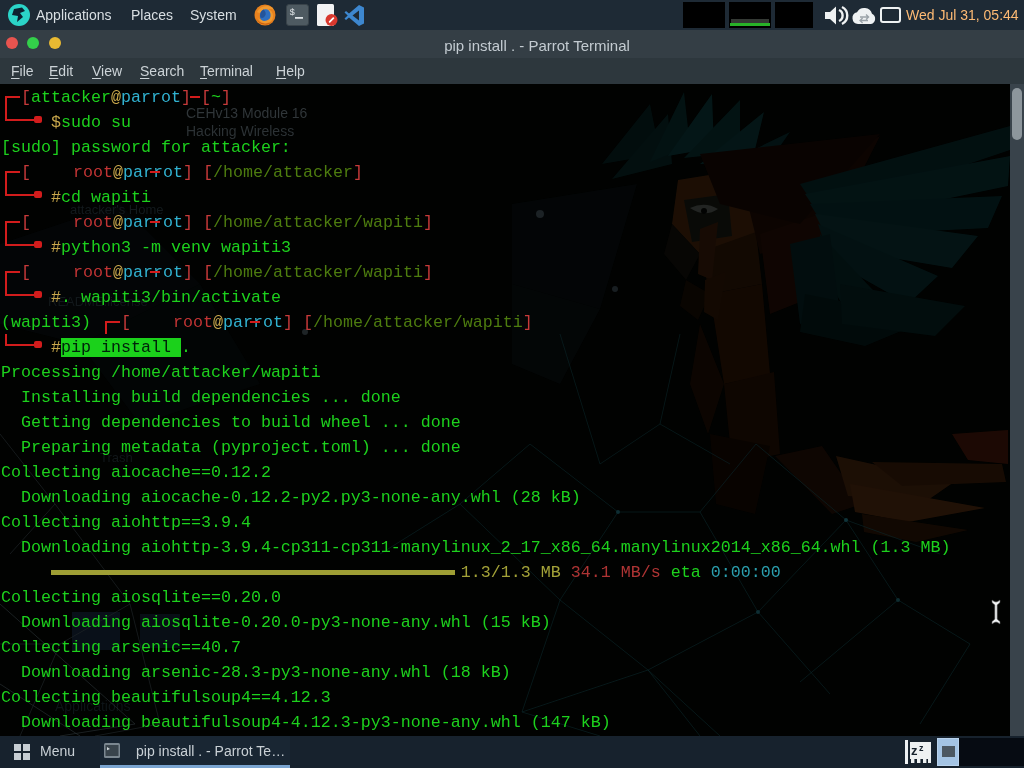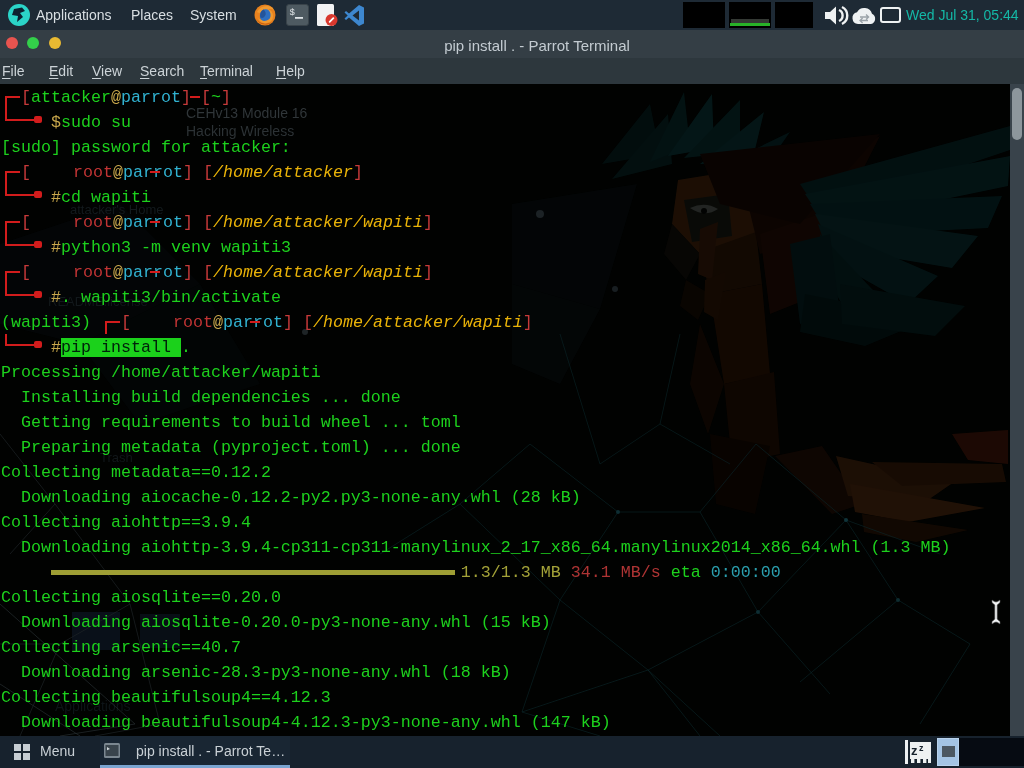--- a/index.html
+++ b/index.html
@@ -19,21 +19,21 @@
   #menubar { left:0; top:58px; width:1024px; height:26px; background:#2d373d; color:#ccd3d7; font-size:14px; }
   .mitem { position:absolute; top:5px; }
   .mitem u { text-decoration-thickness:1px; text-underline-offset:2px; }
 
   
   #term { left:0; top:84px; width:1010px; height:652px; overflow:hidden; }
   #text { position:absolute; left:1px; top:1px; font-family:"Liberation Mono", monospace; font-size:16.6667px; line-height:25px; color:#1dd11d; white-space:pre; }
   .r { color:#c73a3a; }   
   .rt { color:#c13434;margin-left:42px; }  
   .g { color:#1dd11d; }   
-  .og { color:#eab308;font-style:italic; }  
+  .og { color:#4d7c0f; }  
   .y { color:#c9a84c; }   
   .c { color:#31b2d0; }   
   .ol { color:#a3a238;margin-top:12px; }  
   .dr { color:#ae3434; }  
   .tc { color:#2b9fae; }  
   .sel { background:#1bd11b; color:#00210b; }
   .box { position:absolute; background:#d21c1c; }
 
   
   #sbtrack { left:1010px; top:84px; width:14px; height:652px; background:#39434b; }
@@ -145,23 +145,23 @@
   <span class="r">[</span><span class="rt">root</span><span class="y">@</span><span class="c">parrot</span><span class="r">]</span> <span class="r">[</span><span class="og">/home/attacker</span><span class="r">]</span>
      <span class="y">#</span><span class="g">cd wapiti</span>
   <span class="r">[</span><span class="rt">root</span><span class="y">@</span><span class="c">parrot</span><span class="r">]</span> <span class="r">[</span><span class="og">/home/attacker/wapiti</span><span class="r">]</span>
      <span class="y">#</span><span class="g">python3 -m venv wapiti3</span>
   <span class="r">[</span><span class="rt">root</span><span class="y">@</span><span class="c">parrot</span><span class="r">]</span> <span class="r">[</span><span class="og">/home/attacker/wapiti</span><span class="r">]</span>
      <span class="y">#</span><span class="g">. wapiti3/bin/activate</span>
 <span class="g">(wapiti3)</span>   <span class="r">[</span><span class="rt">root</span><span class="y">@</span><span class="c">parrot</span><span class="r">]</span> <span class="r">[</span><span class="og">/home/attacker/wapiti</span><span class="r">]</span>
      <span class="y">#</span><span class="sel">pip install </span><span class="g">.</span>
 <span class="g">Processing /home/attacker/wapiti</span>
 <span class="g">  Installing build dependencies ... done</span>
-<span class="g">  Getting requirements to build wheel ... toml</span>
+<span class="g">  Getting dependencies to build wheel ... done</span>
 <span class="g">  Preparing metadata (pyproject.toml) ... done</span>
-<span class="g">Collecting metadata==0.12.2</span>
+<span class="g">Collecting aiocache==0.12.2</span>
 <span class="g">  Downloading aiocache-0.12.2-py2.py3-none-any.whl (28 kB)</span>
 <span class="g">Collecting aiohttp==3.9.4</span>
 <span class="g">  Downloading aiohttp-3.9.4-cp311-cp311-manylinux_2_17_x86_64.manylinux2014_x86_64.whl (1.3 MB)</span>
                                               <span class="ol">1.3/1.3 MB</span> <span class="dr">34.1 MB/s</span> <span class="g">eta</span> <span class="tc">0:00:00</span>
 <span class="g">Collecting aiosqlite==0.20.0</span>
 <span class="g">  Downloading aiosqlite-0.20.0-py3-none-any.whl (15 kB)</span>
 <span class="g">Collecting arsenic==40.7</span>
 <span class="g">  Downloading arsenic-28.3-py3-none-any.whl (18 kB)</span>
 <span class="g">Collecting beautifulsoup4==4.12.3</span>
 <span class="g">  Downloading beautifulsoup4-4.12.3-py3-none-any.whl (147 kB)</span></pre>
@@ -252,31 +252,31 @@
   </svg>
 
   <svg class="abs" style="left:851px;top:6px" width="27" height="19" viewBox="0 0 27 19">
     <path d="M7,18 a6,6 0 0,1 -1,-11.8 a8,7.5 0 0,1 15,1.5 a5.5,5.5 0 0,1 -1,10.3 z" fill="#eef1f2"></path>
     <path d="M9,11 h8 m-2,-2.5 l2.6,2.5 l-2.6,2.5 M17,14.5 h-8 m2.6,-2.5 l-2.6,2.5 l2.6,2.5" stroke="#9aa2a8" stroke-width="1.3" fill="none"></path>
   </svg>
 
   <svg class="abs" style="left:880px;top:7px" width="21" height="17" viewBox="0 0 21 17">
     <rect x="1" y="1" width="19" height="14" rx="2" fill="none" stroke="#eef1f2" stroke-width="2"></rect>
   </svg>
-  <span class="ptxt" style="left:906px;color:#14b8a6">Wed Jul 31, 05:44</span>
+  <span class="ptxt" style="left:906px;color:#fdba74">Wed Jul 31, 05:44</span>
 </div>
 
 <div class="abs" id="titlebar"></div>
 <div class="abs wbtn" style="left:6px;background:#e8544f"></div>
 <div class="abs wbtn" style="left:27px;background:#33d04a"></div>
 <div class="abs wbtn" style="left:49px;background:#e9ba32"></div>
 <div class="abs" style="left:0;top:37px;width:1024px;text-align:center;color:#c3cbd1;font-size:15px"><span style="margin-left:50px">pip install . - Parrot Terminal</span></div>
 
 <div class="abs" id="menubar">
-  <span class="mitem" style="left:2px"><u>F</u>ile</span>
+  <span class="mitem" style="left:11px"><u>F</u>ile</span>
   <span class="mitem" style="left:49px"><u>E</u>dit</span>
   <span class="mitem" style="left:92px"><u>V</u>iew</span>
   <span class="mitem" style="left:140px"><u>S</u>earch</span>
   <span class="mitem" style="left:200px"><u>T</u>erminal</span>
   <span class="mitem" style="left:276px"><u>H</u>elp</span>
 </div>
 
 <div class="abs" id="taskbar">
   <svg class="abs" style="left:13px;top:7px" width="18" height="18" viewBox="0 0 18 18">
     <rect x="1" y="1" width="7" height="7" fill="#c6cdd2"></rect>

